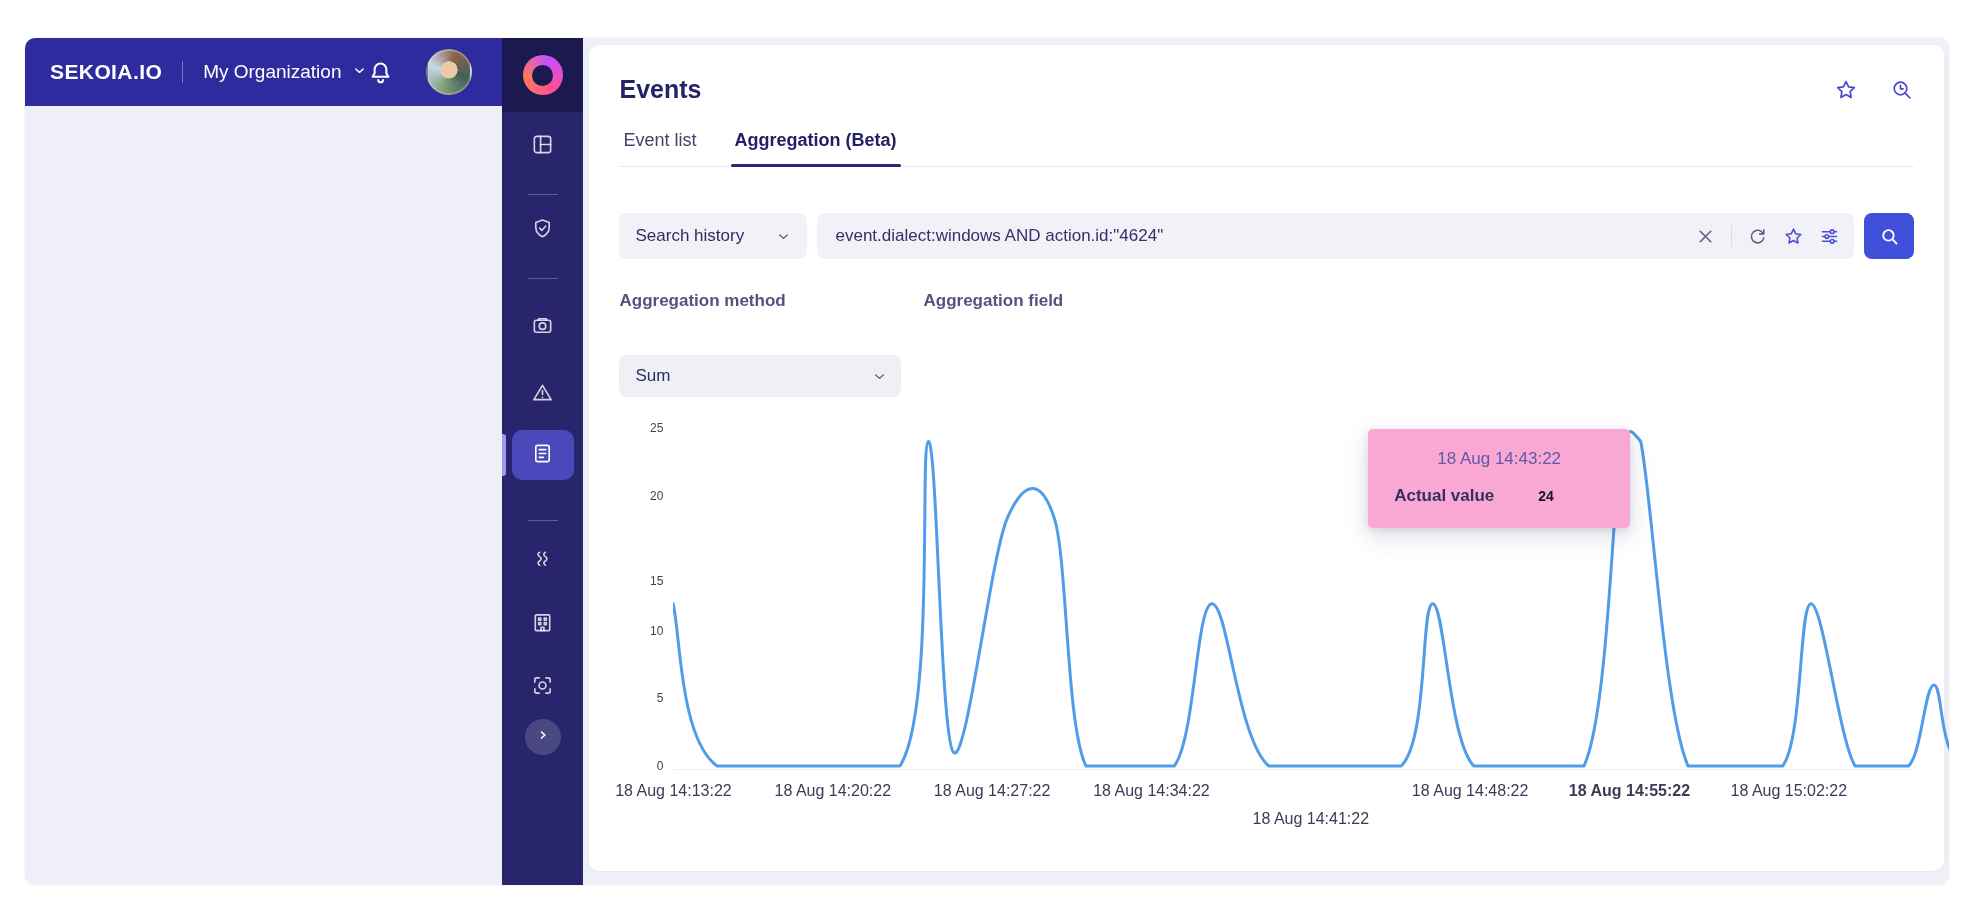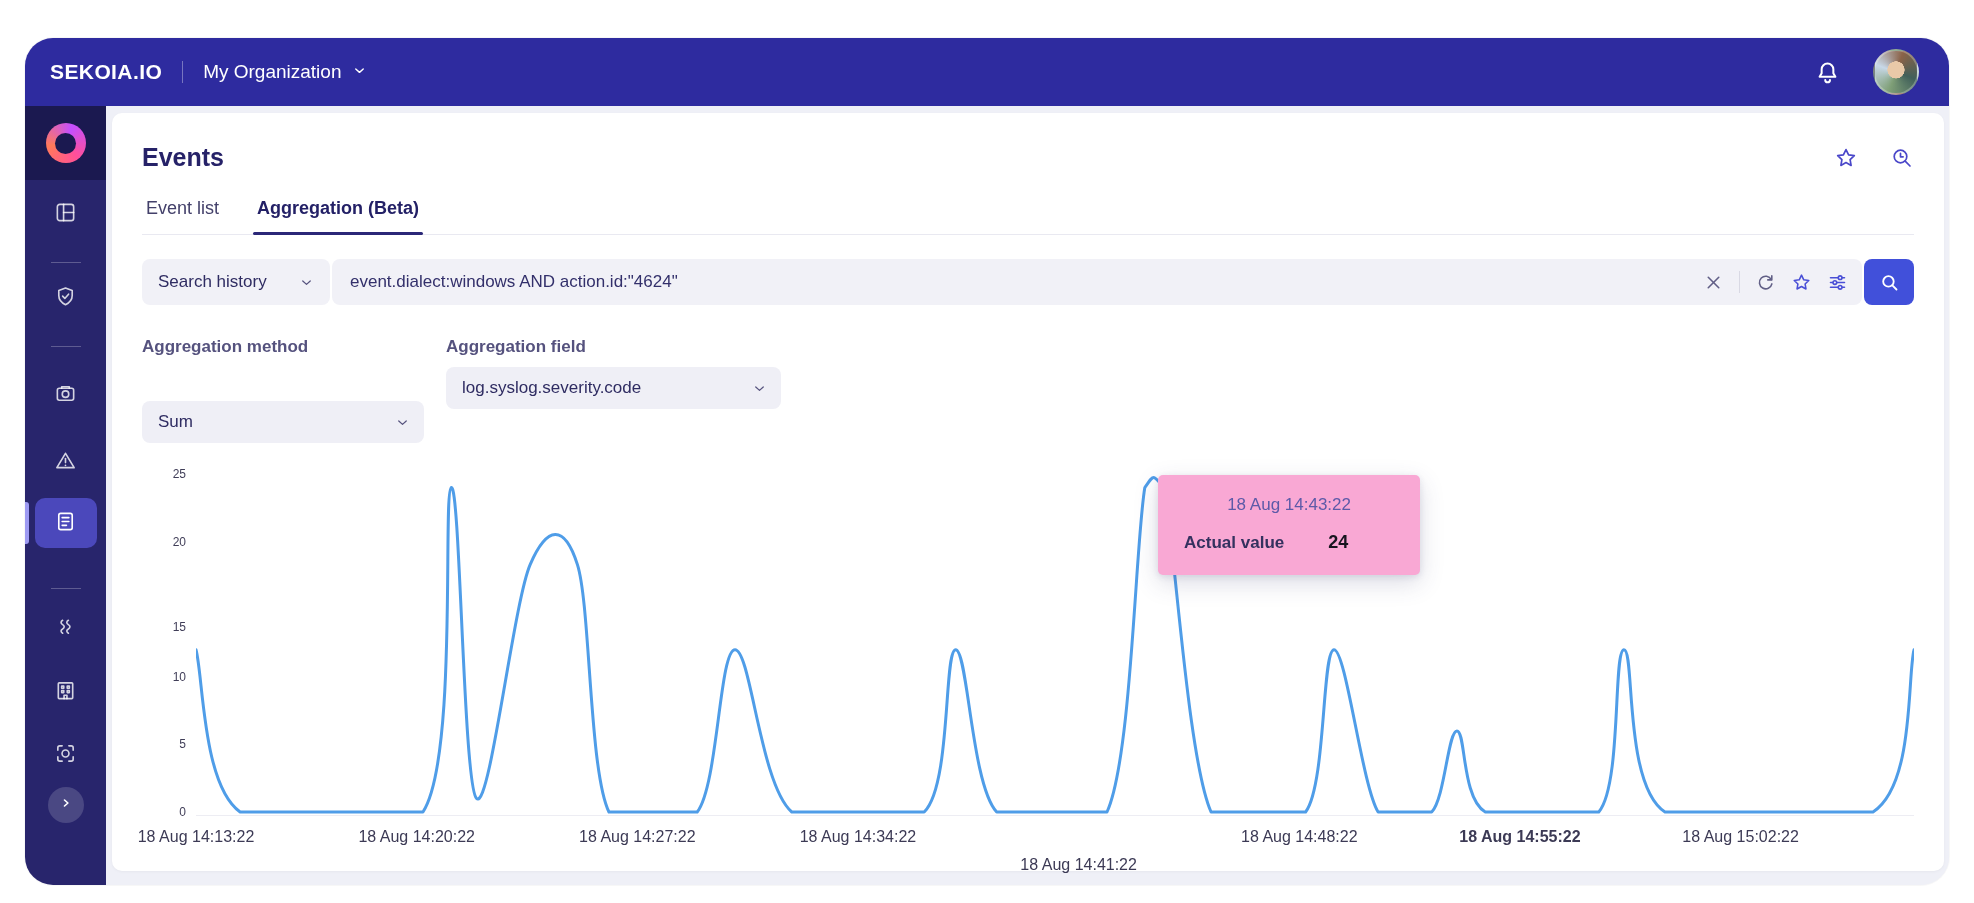--- a/index.html
+++ b/index.html
@@ -1,19 +1,19 @@
 <!DOCTYPE html>
 <html><head>
 <meta charset="utf-8">
 <style>
   * { box-sizing: border-box; margin: 0; padding: 0; }
   html, body { width: 1974px; height: 903px; background: #ffffff; font-family: "Liberation Sans", sans-serif; }
   .app { position: absolute; top: 38px; left: 25px; right: 25px; bottom: 18px;
-         border-radius: 28px; overflow: hidden; background: #eff0f7;
-         box-shadow: 0 0 0 1px rgba(0,0,0,.03); display: flex; flex-direction: column; }
+         border-radius: 10px; overflow: hidden; background: #eff0f7;
+         box-shadow: 0 0 0 1px rgba(0,0,0,.03); display: flex; flex-direction: row; }
 
   
   .topbar { display: flex; align-items: center; height: 68px; background: #2e2b9f; padding-left: 25px; flex-shrink: 0; }
   .brand { color: #fff; font-size: 21px; font-weight: bold; letter-spacing: .4px; }
   .tb-sep { width: 1px; height: 22px; background: rgba(255,255,255,.35); margin: 0 20px; }
   .org-btn { display: flex; align-items: center; gap: 11px; color: #fff; font-size: 19px; cursor: pointer; }
   .org-btn svg { width: 15px; height: 15px; stroke: #fff; stroke-width: 2.2; fill: none; stroke-linecap: round; stroke-linejoin: round; }
   .tb-right { margin-left: auto; display: flex; align-items: center; gap: 32px; padding-right: 30px; }
   .bell svg { width: 27px; height: 27px; stroke: #fff; stroke-width: 1.8; fill: none; stroke-linecap: round; stroke-linejoin: round; display: block; cursor: pointer; }
   .avatar { width: 46px; height: 46px; border-radius: 50%; cursor: pointer; border: 2px solid rgba(255,255,255,.25);
@@ -47,21 +47,21 @@
   .page-title { font-size: 25px; font-weight: bold; color: #262268; }
   .head-icons { margin-left: auto; display: flex; gap: 32px; align-items: center; }
   .head-icons svg { width: 24px; height: 24px; stroke: #4a47c9; stroke-width: 1.7; fill: none; stroke-linecap: round; stroke-linejoin: round; cursor: pointer; display: block; }
 
   .tabs { display: flex; gap: 30px; margin-top: 26px; border-bottom: 1px solid #e9e9f1; }
   .tab { position: relative; padding: 0 4px 15px; font-size: 18px; color: #43406a; cursor: pointer; }
   .tab.active { color: #232066; font-weight: bold; }
   .tab.active::after { content: ""; position: absolute; left: 0; right: 0; bottom: -1px; height: 3px; background: #2b2878; border-radius: 2px; }
 
   
-  .toolbar { display: flex; align-items: center; gap: 2px; margin-top: 24px; }
+  .toolbar { display: flex; align-items: center; gap: 10px; margin-top: 46px; }
   .pill { background: #f1f1f7; border-radius: 8px; height: 46px; display: flex; align-items: center; }
   .sh-pill { width: 188px; padding: 0 16px; justify-content: space-between; font-size: 17px; color: #2f2c62; cursor: pointer; flex-shrink: 0; }
   .chev svg { width: 15px; height: 15px; stroke: #56537e; stroke-width: 2; fill: none; stroke-linecap: round; stroke-linejoin: round; display: block; }
   .q-pill { flex: 1; padding: 0 14px 0 18px; gap: 12px; min-width: 0; }
   .q-input { flex: 1; min-width: 0; border: none; background: transparent; outline: none; font-size: 17px; color: #33306b; font-family: inherit; }
   .q-icons { display: flex; align-items: center; gap: 15px; }
   .q-icons svg { width: 21px; height: 21px; fill: none; stroke-width: 1.8; stroke-linecap: round; stroke-linejoin: round; display: block; cursor: pointer; }
   .ic-gray svg { stroke: #615f86; }
   .ic-blue svg { stroke: #4a4fd6; }
   .vdiv { width: 1px; height: 22px; background: #d9d9e4; }
@@ -86,21 +86,21 @@
   .plot svg { display: block; position: absolute; inset: 0; }
   .x-axis { grid-column: 2; position: relative; height: 32px; margin-top: 6px; }
   .xtick { position: absolute; transform: translateX(-50%); font-size: 16px; color: #3c3a55; white-space: nowrap; top: 6px; }
 
   .tooltip { position: absolute; left: 56%; top: 4px; width: 262px; background: #f9a8d4; border-radius: 5px;
              box-shadow: 0 8px 24px rgba(60,60,110,.18), 0 2px 6px rgba(60,60,110,.12);
              padding: 20px 26px 22px; z-index: 5; }
   .tt-title { text-align: center; font-size: 17px; color: #5d5aa8; }
   .tt-row { display: flex; gap: 44px; margin-top: 17px; align-items: baseline; }
   .tt-label { font-size: 17px; font-weight: bold; color: #34315f; }
-  .tt-value { font-size: 18px; font-weight: bold; color: #17151f; }
+  .tt-value { font-size: 14px; font-weight: bold; color: #17151f; }
 </style>
 </head>
 <body>
 
 <div class="app">
 
   <header class="topbar">
     <div class="brand">SEKOIA.IO</div>
     <div class="tb-sep"></div>
     <div class="org-btn">
@@ -316,28 +316,20 @@
               <span>Sum</span>
               <span class="chev">
                 <svg viewBox="0 0 24 24">
                     <polyline points="6,9.5 12,15 18,9.5"></polyline>
                   </svg>
               </span>
             </div>
           </div>
           <div>
             <div class="agg-label">Aggregation field</div>
-            <div class="agg-select w-field">
-              <span>log.syslog.severity.code</span>
-              <span class="chev">
-                <svg viewBox="0 0 24 24">
-                    <polyline points="6,9.5 12,15 18,9.5"></polyline>
-                  </svg>
-              </span>
-            </div>
           </div>
         </div>
 
         <div class="chart">
           <div class="y-axis">
               <span class="ytick" style="top: 332px;">0</span>
               <span class="ytick" style="top: 264.4px;">5</span>
               <span class="ytick" style="top: 196.8px;">10</span>
               <span class="ytick" style="top: 147px;">15</span>
               <span class="ytick" style="top: 61.6px;">20</span>

